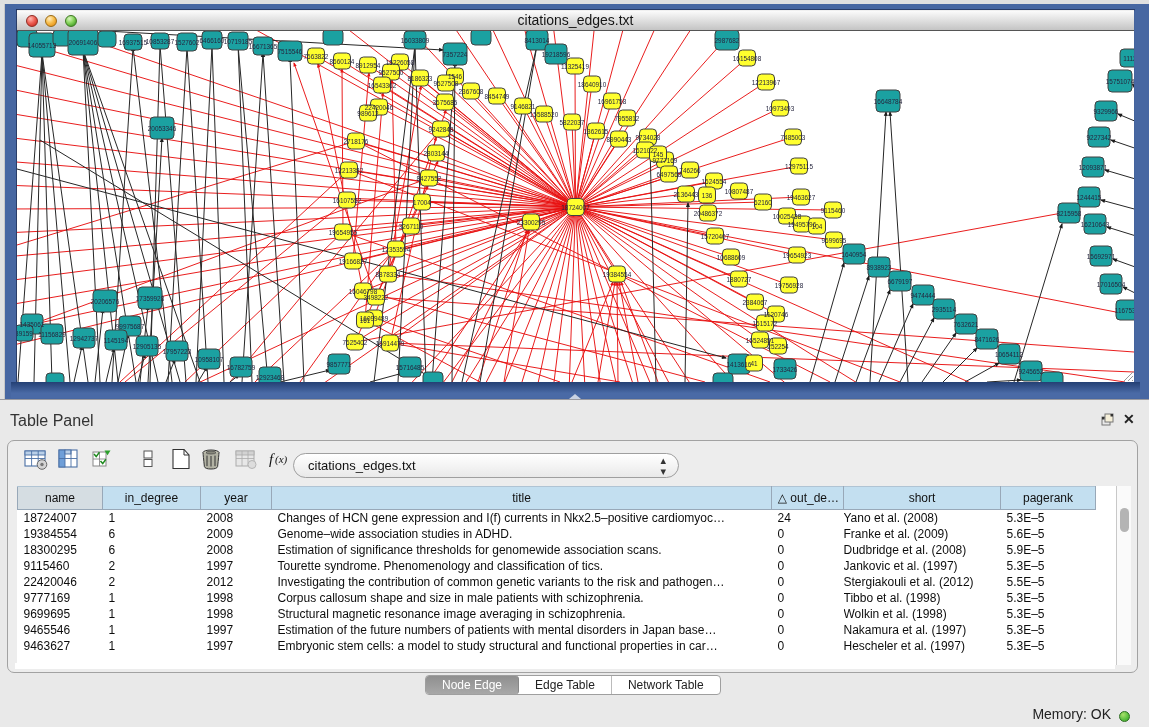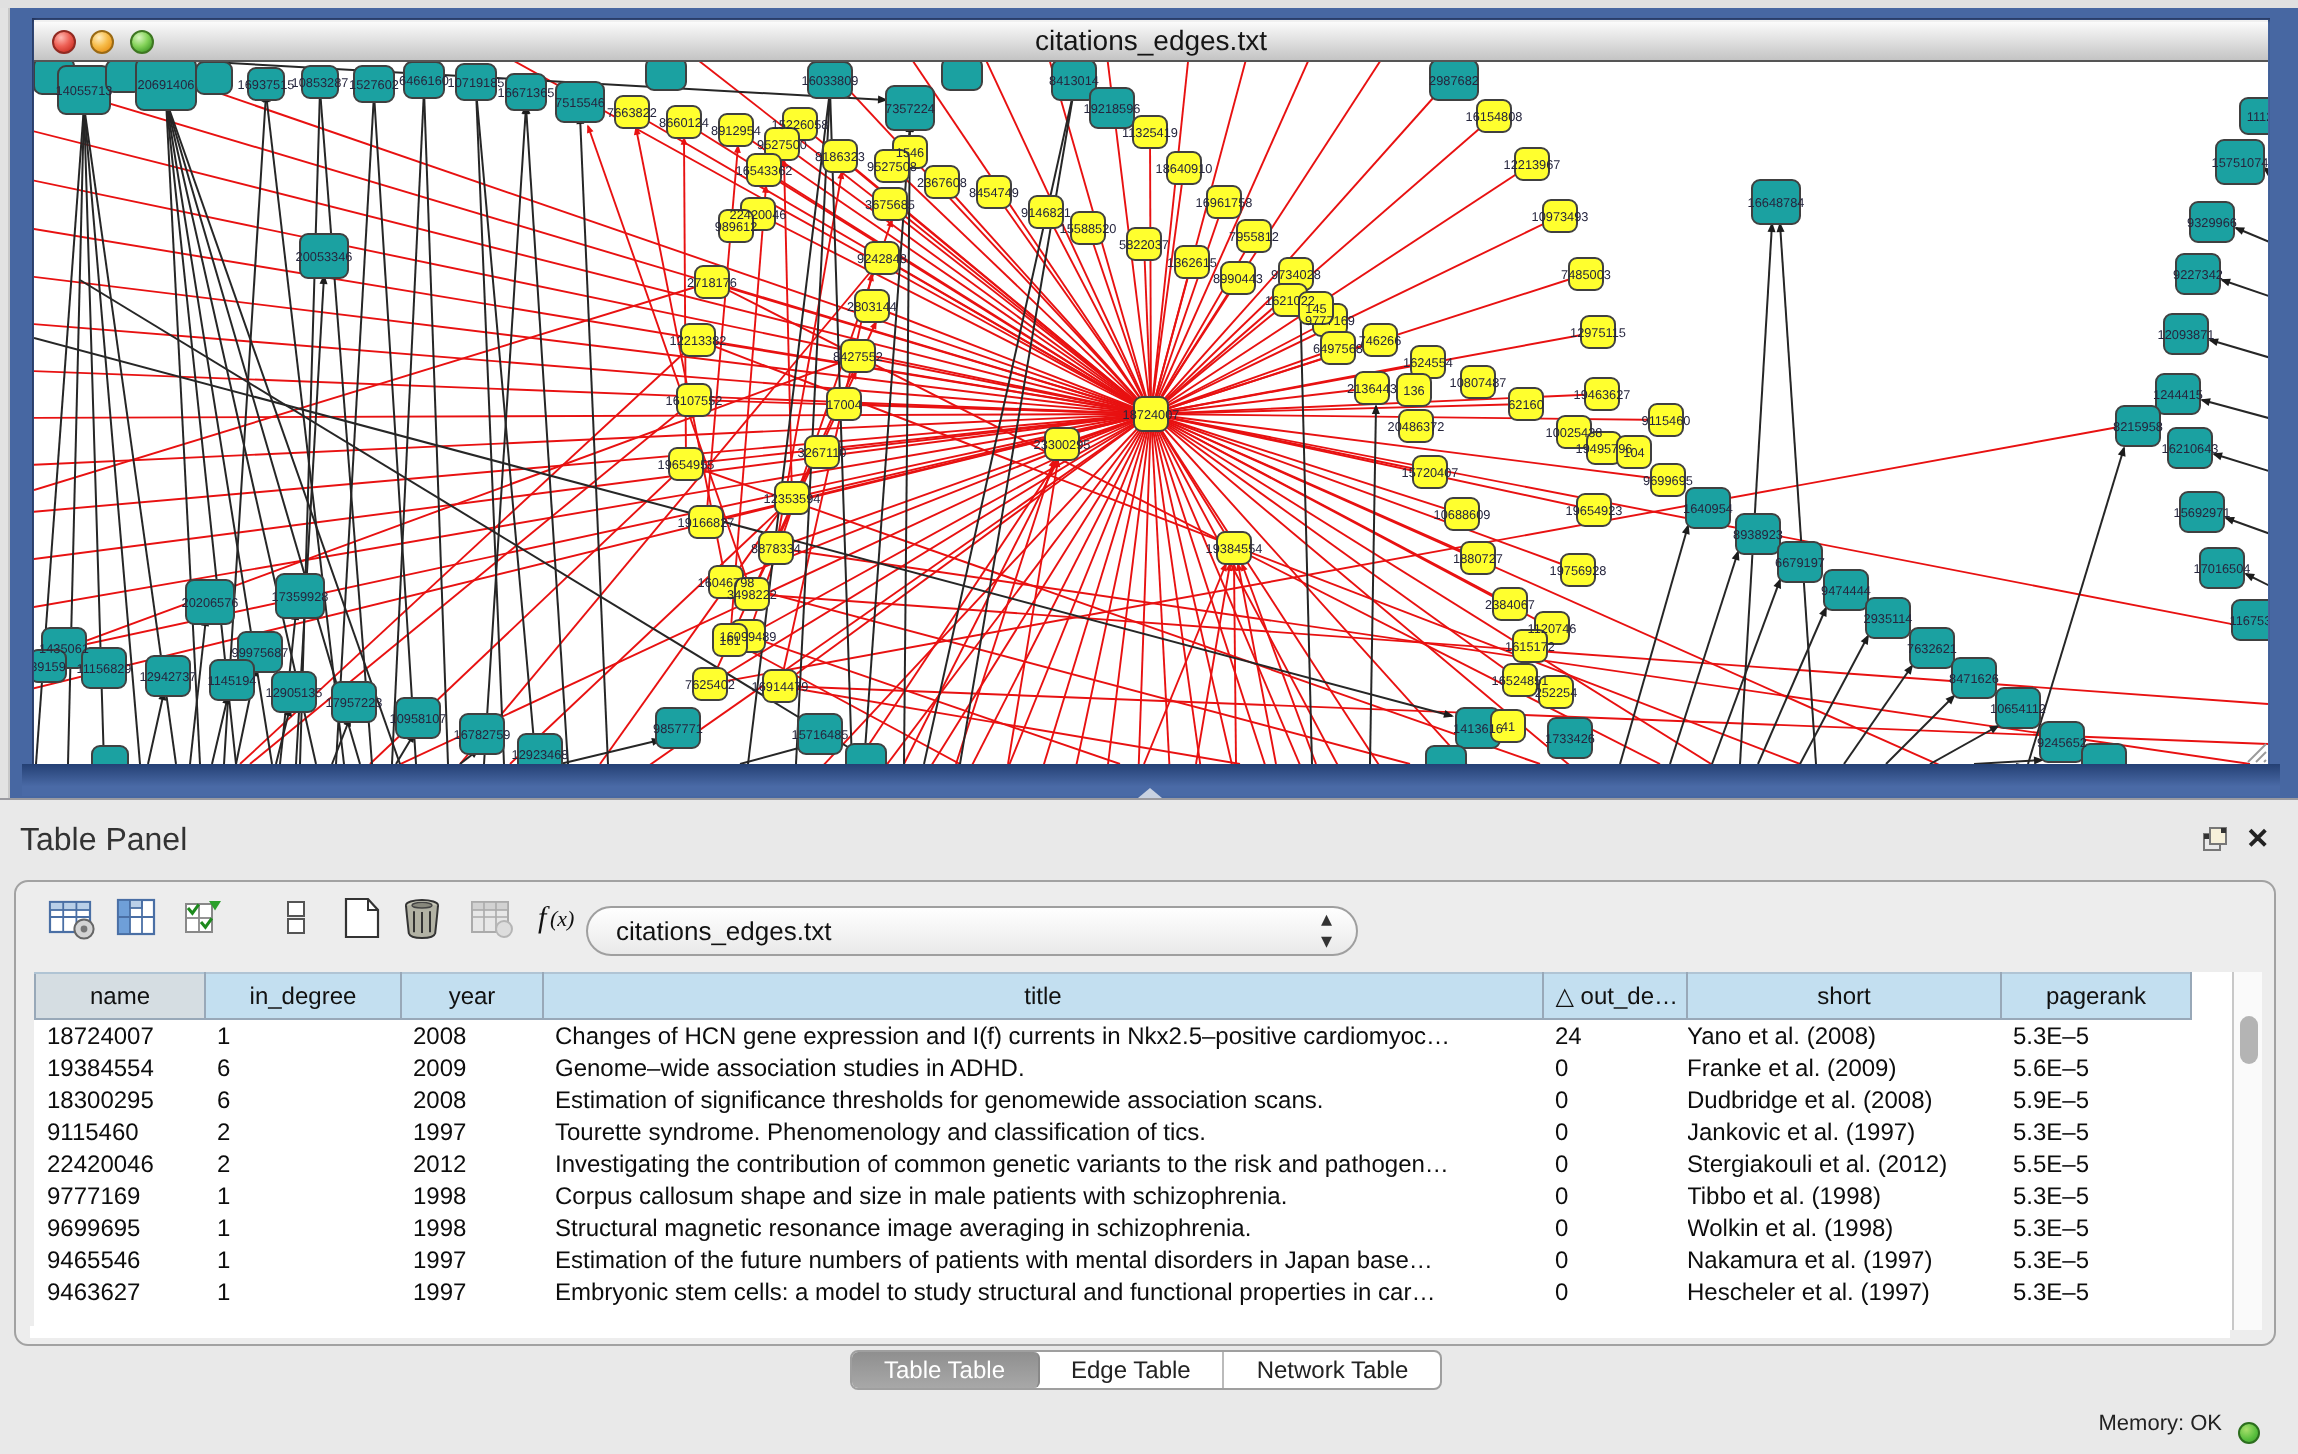--- a/index.html
+++ b/index.html
@@ -29,21 +29,21 @@
 td{height:16px;color:#0d0d0d;white-space:nowrap;overflow:hidden;padding:0 0 0 6px}
 td.c5{text-align:left;padding:0}
 .c0{width:85px}.c1{width:98px}.c2{width:71px}.c3{width:500px}.c4{width:72px}.c5{width:157px}.c6{width:95px}
 #vscroll{position:absolute;right:6px;top:45px;width:15px;height:179px;background:#fafafa;border-left:1px solid #c8c8c8}
 #vthumb{position:absolute;left:3px;top:22px;width:9px;height:24px;border-radius:5px;background:#b4b4b4}
 #hstrip{position:absolute;left:7px;bottom:3px;right:22px;height:6px;background:#fff}
 
 #tabs{position:absolute;left:425px;top:275px;height:20px;background:#fff;border:1px solid #9f9f9f;border-radius:4px;display:flex;font-size:12px;color:#222}
 #tabs .seg{padding:2px 16px 0 16px;border-right:1px solid #bbb;height:18px}
 #tabs .sel{background:linear-gradient(#8f8f8f,#a8a8a8);color:#fff;border-radius:3px;border-right:1px solid #888}
-#mem{position:absolute;right:38px;top:306px;font-size:11px;color:#222}
+#mem{position:absolute;right:38px;top:306px;font-size:14px;color:#222}
 #dot{position:absolute;right:19px;top:311px;width:11px;height:11px;border-radius:50%;background:radial-gradient(circle at 35% 30%,#a9e06c,#57be3d 60%,#3f9a2b);border:1px solid #2c6e1e}
 #lgray{position:absolute;left:0;top:0;width:5px;height:399px;background:#e2e2e2;border-right:1px solid #c8c8c8}
 #tgray{position:absolute;left:0;top:0;width:1149px;height:4px;background:#e0e0e0}
 </style></head><body>
 <div id="root">
   <div id="frame">
       <div class="inshadow"></div>
       <div style="position:absolute;left:6px;right:9px;bottom:1px;height:16px;background:linear-gradient(#244074,#4a6aa6 70%)"></div>
     </div>
   <svg width="1117" height="351" viewBox="17 31 1117 351" style="position:absolute;left:17px;top:31px;background:#fff">
@@ -724,20 +724,20 @@
               </tr>
         </tbody>
           </table>
       </div>
       <div id="vscroll">
           <div id="vthumb"></div>
         </div>
       <div id="hstrip"></div>
     </div>
     <div id="tabs">
-      <div class="seg sel">Table Table</div>
+      <div class="seg sel">Node Edge</div>
         <div class="seg">Edge Table</div>
         <div class="seg" style="border-right:none">Network Table</div>
     </div>
     <div id="mem">Memory: OK</div>
       <div id="dot"></div>
   </div>
 </div>
 
 </body></html>

